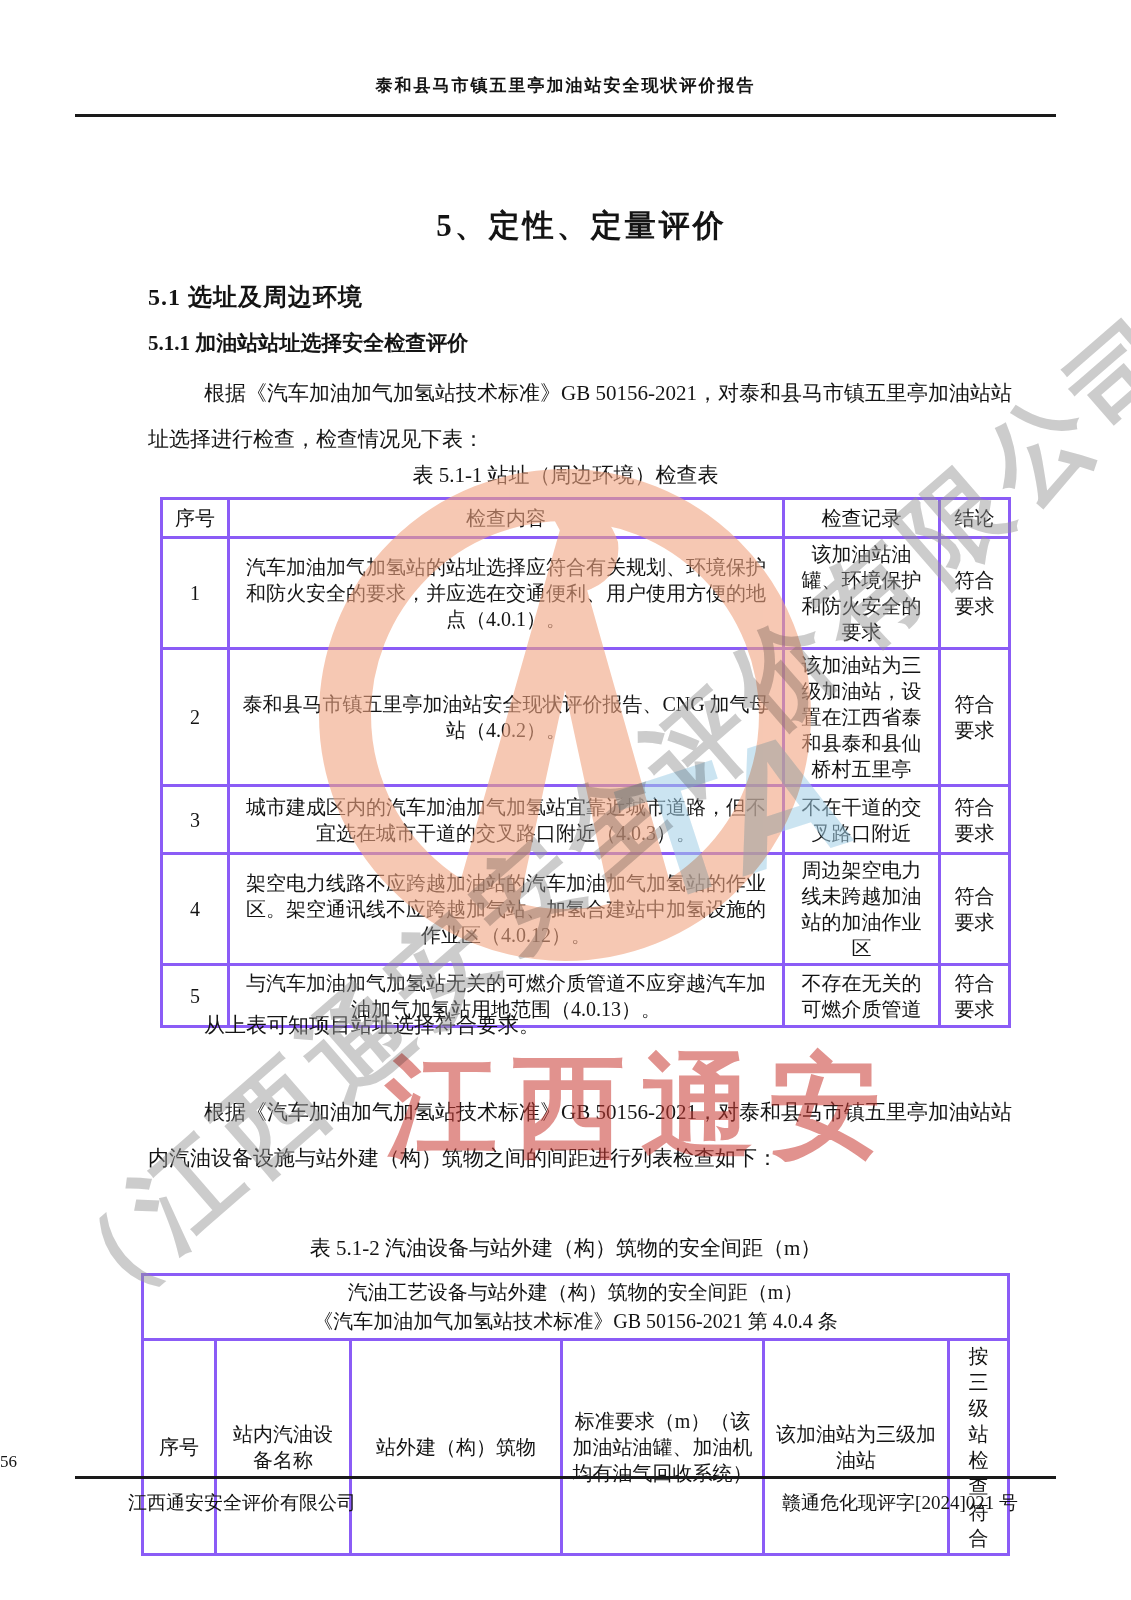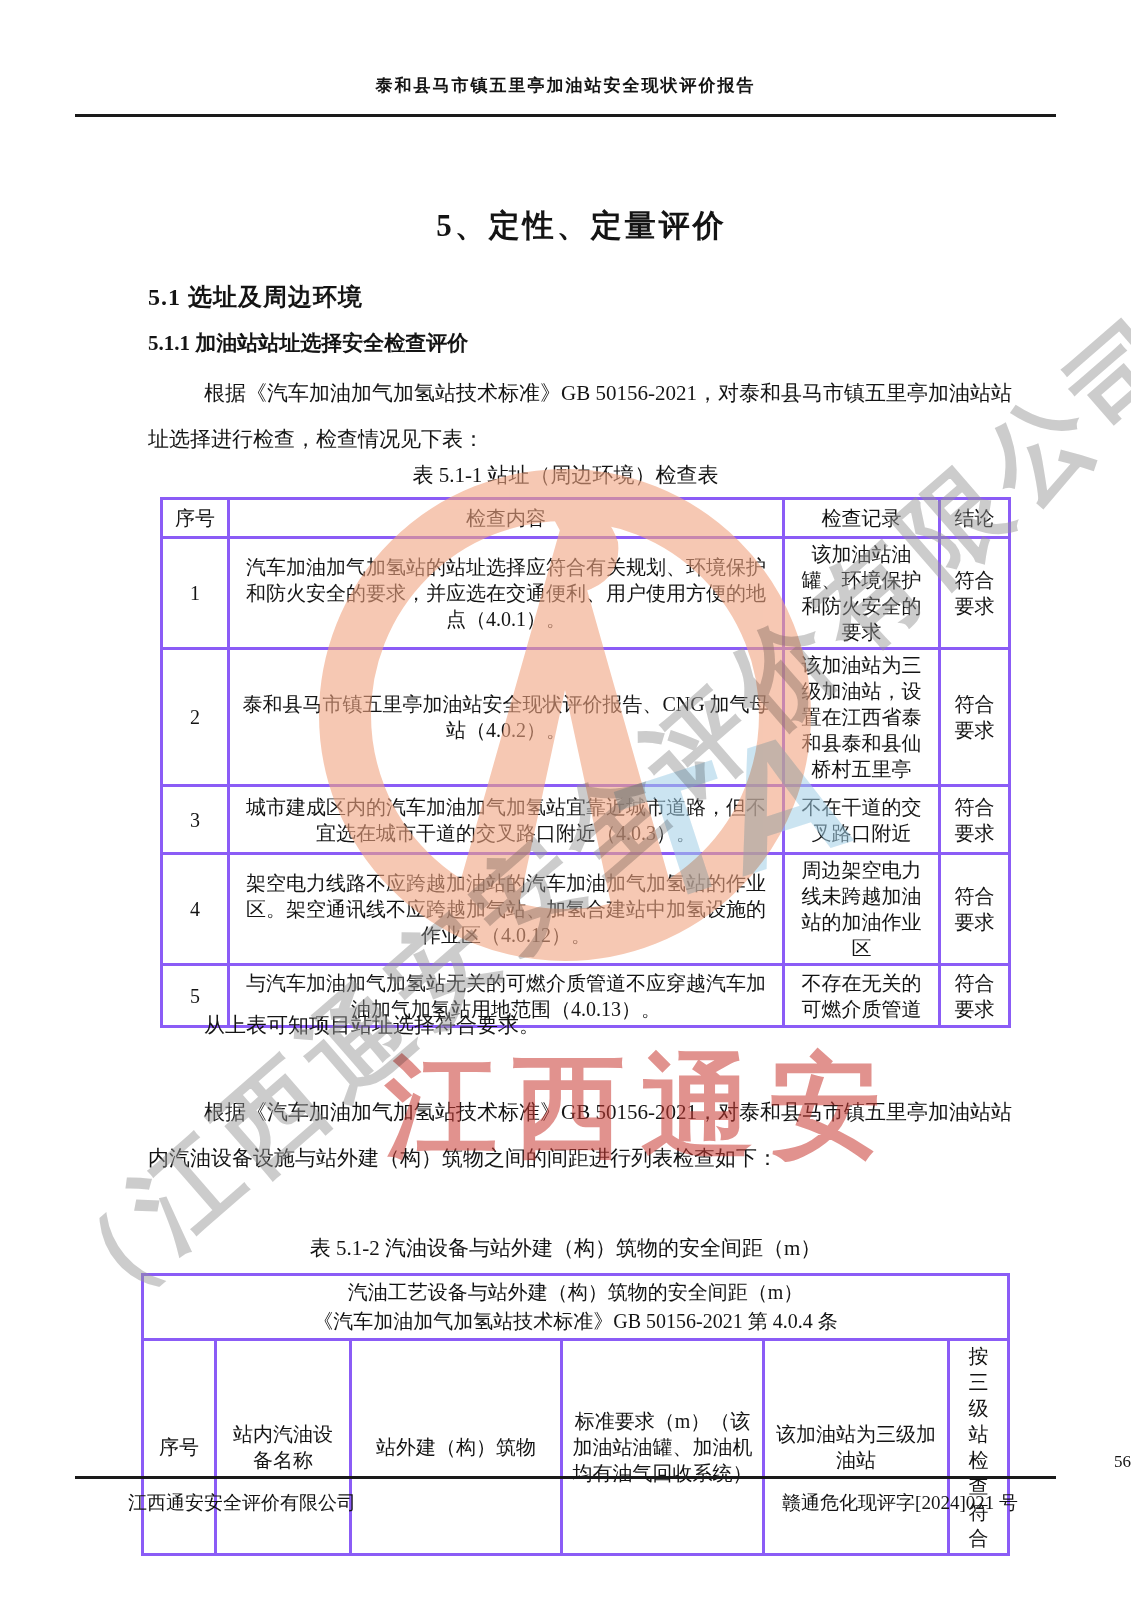--- a/index.html
+++ b/index.html
@@ -7,21 +7,21 @@
     width:1131px; height:1600px; position:relative; background:#ffffff;
     font-family:"Liberation Serif", serif; color:#141414; overflow:hidden;
   }
   .abs { position:absolute; }
   .content { position:absolute; inset:0; z-index:1; }
 
   
   .doc-header { top:74px; left:0; width:100%; text-align:center;
     font-size:17px; font-weight:bold; letter-spacing:2px; }
   .header-rule { top:114px; left:75px; width:981px; height:3px; background:#1a1a1a; }
-  .pagenum { top:1452px; left:0; width:100%; text-align:right; font-size:17px; }
+  .pagenum { top:1452px; left:0; width:100%; text-align:left; font-size:17px; }
   .footer-rule { top:1476px; left:75px; width:981px; height:3px; background:#1a1a1a; }
   .footer { top:1490px; left:128px; width:890px; display:flex;
     justify-content:space-between; font-size:19px; }
 
   
   .main-title { top:205px; left:0; width:100%; text-align:center;
     font-size:31px; font-weight:bold; letter-spacing:3px;padding-left:16px; }
   .h-51   { top:281px; left:148px; font-size:24px; font-weight:bold; letter-spacing:1px; }
   .h-511  { top:329px; left:148px; font-size:21px; font-weight:bold; }
   .h-512  { top:1050px; left:148px; font-size:21px; font-weight:bold; }

